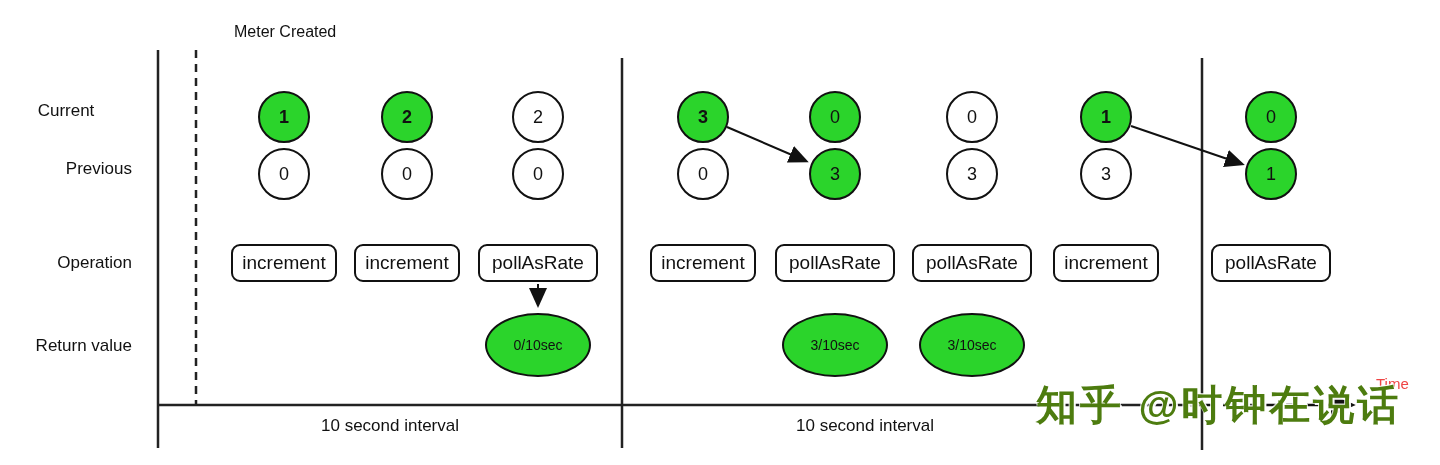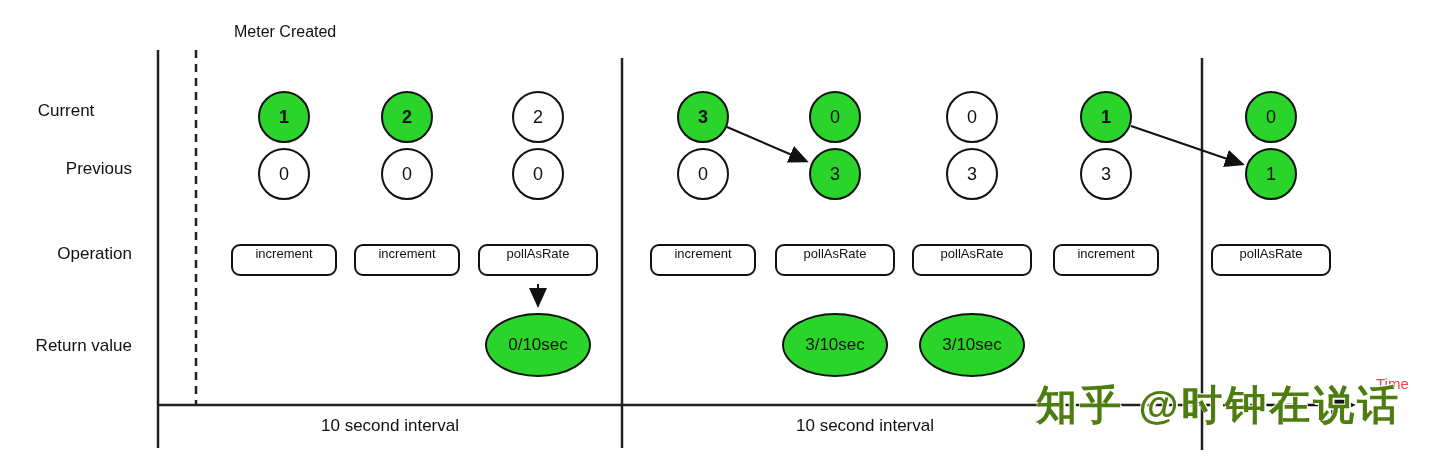--- a/index.html
+++ b/index.html
@@ -17,32 +17,32 @@
   }
   .circle{
     position:absolute;width:52px;height:52px;border-radius:50%;
     border:2px solid #111;background:#fff;box-sizing:border-box;
     display:flex;align-items:center;justify-content:center;
     font-size:18px;z-index:4;
   }
   .circle.green{background:#2bd42b;}
   .circle.bold{font-weight:bold;}
   .opbox{
-    position:absolute;top:244px;height:32px;box-sizing:border-box;
+    position:absolute;top:244px;height:38px;box-sizing:border-box;
     border:2px solid #111;border-radius:9px;background:#fff;
-    display:flex;align-items:flex-start;justify-content:center;
-    font-size:13px;z-index:4;
+    display:flex;align-items:center;justify-content:center;
+    font-size:19px;z-index:4;
   }
   .opbox.w-inc{width:106px;}
   .opbox.w-poll{width:120px;}
   .ellipse{
     position:absolute;top:313px;width:106px;height:64px;border-radius:50%;
     border:2px solid #111;background:#2bd42b;box-sizing:border-box;
     display:flex;align-items:center;justify-content:center;
-    font-size:17px;z-index:4;
+    font-size:14px;z-index:4;
   }
   .interval-label{
     position:absolute;top:416px;font-size:17px;color:#111;z-index:3;
   }
   .time-label{
     position:absolute;left:1376px;top:375px;font-size:15px;color:#ef4444;z-index:6;
   }
   .watermark{
     position:absolute;left:1036px;top:378px;z-index:9;
     font-size:41px;font-weight:bold;letter-spacing:3px;color:#4d7c0f;
@@ -75,21 +75,21 @@
     <line x1="727" y1="127" x2="806" y2="161" stroke="#111" stroke-width="2" marker-end="url(#arrow)"></line>
     <line x1="1131" y1="126" x2="1242" y2="164" stroke="#111" stroke-width="2" marker-end="url(#arrow)"></line>
 
     <line x1="538" y1="284" x2="538" y2="305" stroke="#111" stroke-width="2" marker-end="url(#arrow)"></line>
   </svg>
 
   <div class="meter-created" style="left:192px;top:23px;margin-left:42px;">Meter Created</div>
 
   <div class="row-label" style="top:101px;text-align:center;">Current</div>
   <div class="row-label" style="top:159px;">Previous</div>
-  <div class="row-label" style="top:244px;">Operation</div>
+  <div class="row-label" style="top:253px;">Operation</div>
   <div class="row-label" style="top:336px;">Return value</div>
 
   <div class="circle green bold" style="left:258px;top:91px;">
       <span>1</span>
     </div>
   <div class="circle" style="left:258px;top:148px;">
       <span>0</span>
     </div>
   <div class="opbox w-inc" style="left:231px;">
       <span>increment</span>

